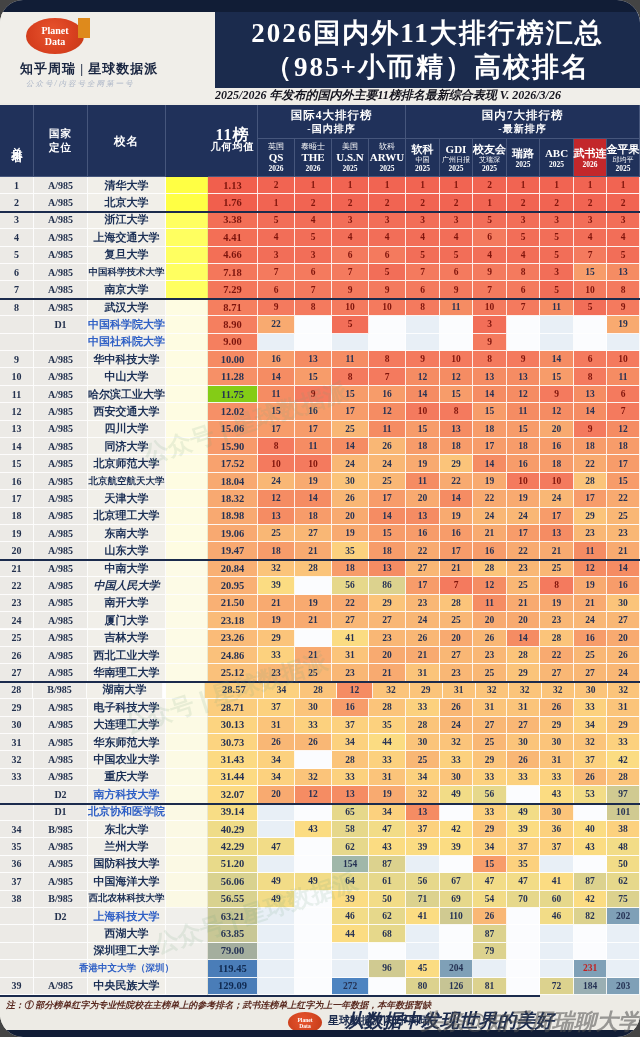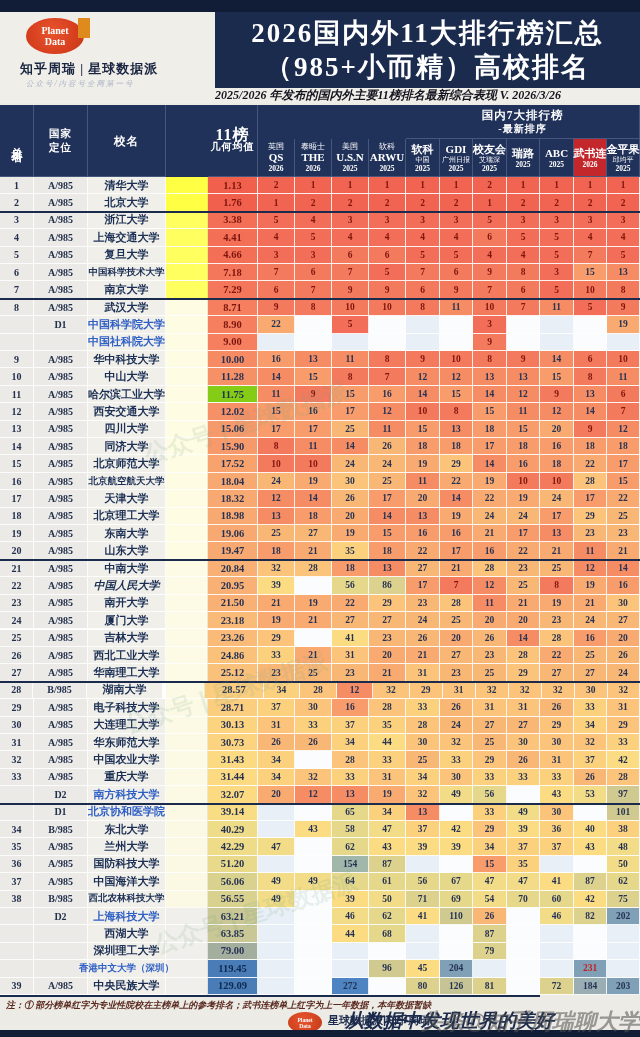--- a/index.html
+++ b/index.html
@@ -1,17 +1,17 @@
 <!DOCTYPE html>
 <html><head>
 <meta charset="utf-8">
 <style>
   html,body{margin:0;padding:0;background:#444;}
   #page{position:relative;width:640px;height:1037px;background:#edebe5;overflow:hidden;
-        font-family:"Liberation Serif","DejaVu Serif",serif;}
+        font-family:"Liberation Serif","DejaVu Serif",serif;border-radius:23px;}
   .abs{position:absolute;}
   
   #topbar{left:0;top:0;width:640px;height:12px;background:#111d36;}
   #brandpanel{left:0;top:12px;width:640px;height:91px;background:#f0eee9;}
   #titleblock{left:215px;top:12px;width:425px;height:76px;background:#1b2b4d;color:#fff;
               display:flex;flex-direction:column;justify-content:center;align-items:center;}
   .title-line{font-weight:bold;font-size:27px;letter-spacing:2px;line-height:34px;white-space:nowrap;}
   #subtitle{left:140px;top:88px;width:496px;height:15px;color:#14141e;font-weight:bold;
             font-style:italic;font-size:12px;text-align:center;line-height:15px;white-space:nowrap;}
   #logo{left:26px;top:18px;width:58px;height:36px;border-radius:50%;
@@ -96,20 +96,24 @@
       <div class="hcell " style="left: 88px; top: 0px; width: 78px; height: 72px;">
         <span class="h-top">校名</span>
       </div>
       <div class="hcell " style="left: 34px; top: 0px; width: 54px; height: 72px;">
         <span class="h-top" style="font-size:10.5px;width:28px;">国家定位</span>
       </div>
       <div class="hcell " style="left: 208px; top: 0px; width: 50px; height: 72px;">
         <span class="h-top" style="font-size:16px;line-height:12px;">11榜</span>
         <span class="h-top" style="font-size:10px;line-height:12px;">几何均值</span>
       </div>
+      <div class="hcell " style="left: 258px; top: 0px; width: 148px; height: 34px;">
+        <span class="h-top">国际4大排行榜</span>
+        <span class="h-top" style="font-size:10px;">-国内排序</span>
+      </div>
       <div class="hcell " style="left: 406px; top: 0px; width: 234px; height: 34px;">
         <span class="h-top">国内7大排行榜</span>
         <span class="h-top" style="font-size:10px;">-最新排序</span>
       </div>
       <div class="hcell " style="left: 258px; top: 34px; width: 37px; height: 38px;">
         <span class="sub-top">英国</span>
         <span class="sub-main">QS</span>
         <span class="sub-yr">2026</span>
       </div>
       <div class="hcell " style="left: 295px; top: 34px; width: 37px; height: 38px;">

